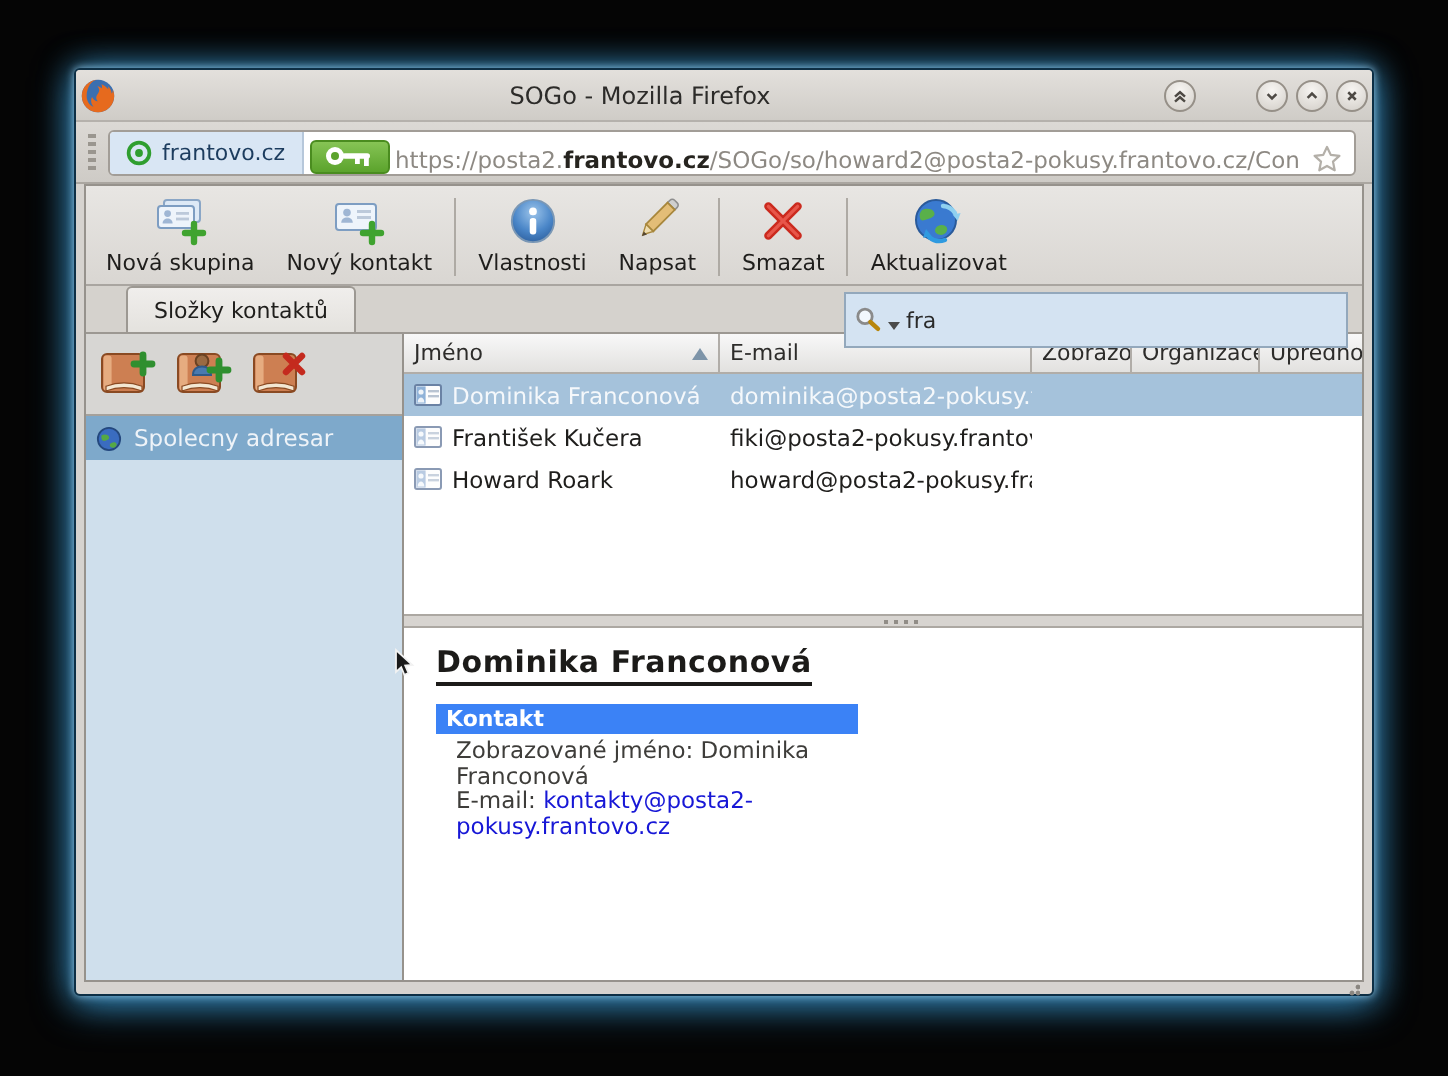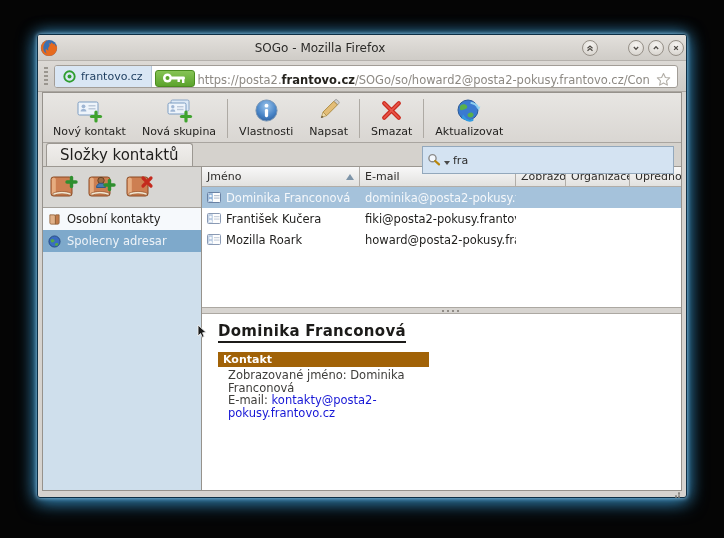--- a/index.html
+++ b/index.html
@@ -54,23 +54,23 @@
     border-bottom:1px solid #a9a5a0; display:flex; align-items:stretch; padding:2px 2px 0 2px; }
   .tb-btn { display:flex; flex-direction:column; align-items:center; justify-content:flex-end;
     padding:2px 8px 4px; gap:2px; cursor:default; }
   .tb-icon { height:27px; display:flex; align-items:center; justify-content:center; }
   .tb-label { font-size:11px; color:#1f1e1c; white-space:nowrap; }
   .tb-sep { width:1px; background:#aeaaa4; margin:4px 3px; }
 
   
   .tabstrip { height:24px; background:#d5d2cd; border-bottom:1px solid #9c9892;
     position:relative; display:flex; align-items:flex-end; flex-shrink:0; }
-  .tab { margin-left:3px; height:23px; background:linear-gradient(#f0eeec,#e4e2de);
+  .tab { margin-left:20px; height:23px; background:linear-gradient(#f0eeec,#e4e2de);
     border:1px solid #9c9892; border-bottom:none; border-radius:3px 3px 0 0;
-    padding:0 13px; display:flex; align-items:center; font-size:15px; color:#1f1e1c; }
+    padding:0 13px; display:flex; align-items:center; font-size:11px; color:#1f1e1c; }
   .searchbox { position:absolute; right:7px; top:3px; width:252px; height:28px;
     background:#d4e3f2; border:1px solid #93a8bc; display:flex; align-items:center;
     gap:3px; padding:0 4px; }
   .search-dd { width:0; height:0; border-left:3px solid transparent; border-right:3px solid transparent;
     border-top:4px solid #4a4a4a; margin-top:6px; }
   .search-input { flex:1; border:none; background:transparent; outline:none;
     font-family:inherit; font-size:11px; color:#2a2a2a; }
 
   
   .workspace { flex:1; display:flex; overflow:hidden; }
@@ -107,21 +107,21 @@
 
   .h-splitter { height:7px; background:#d7d4d0; border-top:1px solid #aca8a2;
     border-bottom:1px solid #aca8a2; position:relative; flex-shrink:0; cursor:row-resize; }
   .h-splitter .dots { position:absolute; left:50%; top:2px; width:18px; height:2px;
     background:repeating-linear-gradient(90deg,#918d87 0 2px, transparent 2px 5px); }
 
   
   .detail { flex:1; background:#fff; padding:7px 0 0 16px; overflow:hidden; }
   .detail-heading { display:inline-block; font-size:15px; font-weight:bold; color:#1c1b19;
     border-bottom:2px solid #1c1b19; padding-bottom:1px; letter-spacing:0.3px; }
-  .section-bar { margin-top:9px; width:211px; background:#a16207; color:#ffffff;
+  .section-bar { margin-top:9px; width:211px; background:#3b82f6; color:#ffffff;
     font-size:11px; font-weight:bold; padding:1px 5px; }
   .detail-body { margin-left:10px; margin-top:2px; width:200px; font-size:11.5px;
     color:#3e3d3a; line-height:12.5px; }
   .email-link { color:#1717d6; text-decoration:none; cursor:pointer; }
 
   .cursor { position:absolute; left:197px; top:324px; z-index:50; pointer-events:none; }
 </style>
 </head>
 <body>
 
@@ -192,49 +192,49 @@
       </span>
     </div>
   </div>
 
   <div class="page">
 
     <div class="app-toolbar">
       <div class="tb-btn">
         <span class="tb-icon">
           <svg width="27" height="25" viewBox="0 0 27 25">
-            <rect x="2" y="4" width="20" height="13" rx="1.5" fill="#eef4fb" stroke="#7d9dc2"></rect>
-            <circle cx="7.5" cy="8.3" r="1.9" fill="#9fb6d4"></circle>
-            <path d="M4.6 13.4c0-1.8 1.4-2.7 2.9-2.7s2.9 0.9 2.9 2.7z" fill="#9fb6d4"></path>
-            <rect x="12.5" y="7" width="7" height="1.5" fill="#bcc9da"></rect>
-            <rect x="12.5" y="10" width="7" height="1.5" fill="#bcc9da"></rect>
-            <g stroke="#3fa32f" stroke-width="3.2" stroke-linecap="round">
-              <line x1="20" y1="14" x2="20" y2="23"></line>
-                <line x1="15.5" y1="18.5" x2="24.5" y2="18.5"></line>
-            </g>
-          </svg>
-        </span>
-        <span class="tb-label">Nový kontakt</span>
-      </div>
-      <div class="tb-btn">
-        <span class="tb-icon">
-          <svg width="27" height="25" viewBox="0 0 27 25">
             <rect x="5" y="2" width="18" height="11" rx="1.5" fill="#dde9f6" stroke="#8aa6c6"></rect>
             <rect x="2" y="5" width="18" height="11" rx="1.5" fill="#eef4fb" stroke="#7d9dc2"></rect>
             <circle cx="6.8" cy="8.8" r="1.7" fill="#9fb6d4"></circle>
             <path d="M4.3 13.7c0-1.6 1.2-2.4 2.5-2.4s2.5 0.8 2.5 2.4z" fill="#9fb6d4"></path>
             <rect x="11" y="8" width="6.5" height="1.4" fill="#bcc9da"></rect>
             <rect x="11" y="10.8" width="6.5" height="1.4" fill="#bcc9da"></rect>
             <g stroke="#3fa32f" stroke-width="3.2" stroke-linecap="round">
               <line x1="20" y1="14" x2="20" y2="23"></line>
                 <line x1="15.5" y1="18.5" x2="24.5" y2="18.5"></line>
             </g>
           </svg>
         </span>
         <span class="tb-label">Nová skupina</span>
+      </div>
+      <div class="tb-btn">
+        <span class="tb-icon">
+          <svg width="27" height="25" viewBox="0 0 27 25">
+            <rect x="2" y="4" width="20" height="13" rx="1.5" fill="#eef4fb" stroke="#7d9dc2"></rect>
+            <circle cx="7.5" cy="8.3" r="1.9" fill="#9fb6d4"></circle>
+            <path d="M4.6 13.4c0-1.8 1.4-2.7 2.9-2.7s2.9 0.9 2.9 2.7z" fill="#9fb6d4"></path>
+            <rect x="12.5" y="7" width="7" height="1.5" fill="#bcc9da"></rect>
+            <rect x="12.5" y="10" width="7" height="1.5" fill="#bcc9da"></rect>
+            <g stroke="#3fa32f" stroke-width="3.2" stroke-linecap="round">
+              <line x1="20" y1="14" x2="20" y2="23"></line>
+                <line x1="15.5" y1="18.5" x2="24.5" y2="18.5"></line>
+            </g>
+          </svg>
+        </span>
+        <span class="tb-label">Nový kontakt</span>
       </div>
       <div class="tb-sep"></div>
       <div class="tb-btn">
         <span class="tb-icon">
           <svg width="25" height="25" viewBox="0 0 26 26">
             <defs>
               <radialGradient id="gi" cx="50%" cy="30%" r="75%">
                 <stop offset="0%" stop-color="#9cc4ea"></stop>
                   <stop offset="60%" stop-color="#4a86c8"></stop>
                   <stop offset="100%" stop-color="#2d5f9e"></stop>
@@ -332,29 +332,20 @@
           <span class="fa-btn">
             <svg width="31" height="26" viewBox="0 0 31 26">
               <rect x="3" y="3" width="21" height="19" rx="2.5" fill="#cd7f52" stroke="#8a4a22"></rect>
               <rect x="3.8" y="3.8" width="4" height="17.4" rx="1.5" fill="#e6ac80"></rect>
               <path d="M5 21.5c6-2.2 12-2.2 18 0v-2.4c-6-2.2-12-2.2-18 0z" fill="#f3e7d2" stroke="#8a4a22" stroke-width="0.6"></path>
               <path d="M19 4l8 8M27 4l-8 8" stroke="#c42a1e" stroke-width="3.2" stroke-linecap="round"></path>
             </svg>
           </span>
         </div>
         <div class="folder-list">
-          <div class="folder-row first">
-            <span style="display:flex">
-              <svg width="13" height="13" viewBox="0 0 14 14">
-                <path d="M2 2h4.5c.8 0 1.5.6 1.5 1.4V12H3.4A1.4 1.4 0 0 1 2 10.6z" fill="#e0b088" stroke="#8a5a32" stroke-width="0.8"></path>
-                <path d="M12 2H8.5C7.7 2 8 2.6 8 3.4V12h2.6A1.4 1.4 0 0 0 12 10.6z" fill="#c07a4a" stroke="#8a5a32" stroke-width="0.8"></path>
-              </svg>
-            </span>
-            <span>Osobní kontakty</span>
-          </div>
           <div class="folder-row selected">
             <span style="display:flex">
               <svg width="13" height="13" viewBox="0 0 14 14">
                 <circle cx="7" cy="7" r="6" fill="#3a6cc0" stroke="#24487e"></circle>
                 <path d="M3 5c1.5-.8 3.5-.6 4 .8.4 1.2-1 2-2.4 2.2C3.3 8.2 2.6 7 3 5z" fill="#55a845"></path>
                 <path d="M8.5 9c1-.6 2.4-.3 2.6.7.2 1-.8 2-2 2-.9 0-1.7-.6-1.7-1.3 0-.6.5-1.1 1.1-1.4z" fill="#55a845"></path>
               </svg>
             </span>
             <span>Spolecny adresar</span>
           </div>
@@ -425,21 +416,21 @@
               <span style="display:flex">
                 <svg width="14" height="11" viewBox="0 0 14 11">
                   <rect x="0.5" y="0.5" width="13" height="10" rx="1" fill="#fdfdfd" stroke="#8a9ab4"></rect>
                   <rect x="1.2" y="1.2" width="4.6" height="8.6" fill="#b9cbe2"></rect>
                   <circle cx="3.5" cy="4" r="1.3" fill="#f6f9fc"></circle>
                   <path d="M1.8 9.2c0-1.6 1-2.4 1.7-2.4s1.7.8 1.7 2.4z" fill="#f6f9fc"></path>
                   <rect x="7" y="3" width="5.5" height="1.2" fill="#c9d2de"></rect>
                   <rect x="7" y="5.5" width="5.5" height="1.2" fill="#c9d2de"></rect>
                 </svg>
               </span>
-              <span>Mozilla Roark</span>
+              <span>Howard Roark</span>
             </div>
             <div class="td col-email">
                 <span>howard@posta2-pokusy.fra</span>
               </div>
           </div>
 
           <div class="table-fill"></div>
         </div>
 
         <div class="h-splitter">

